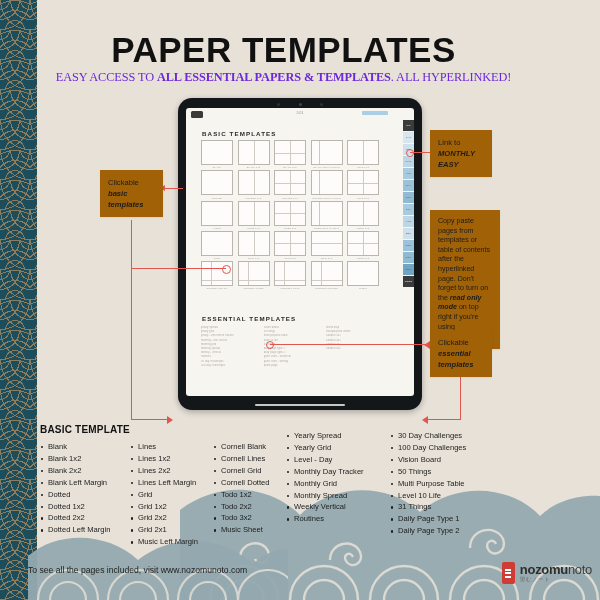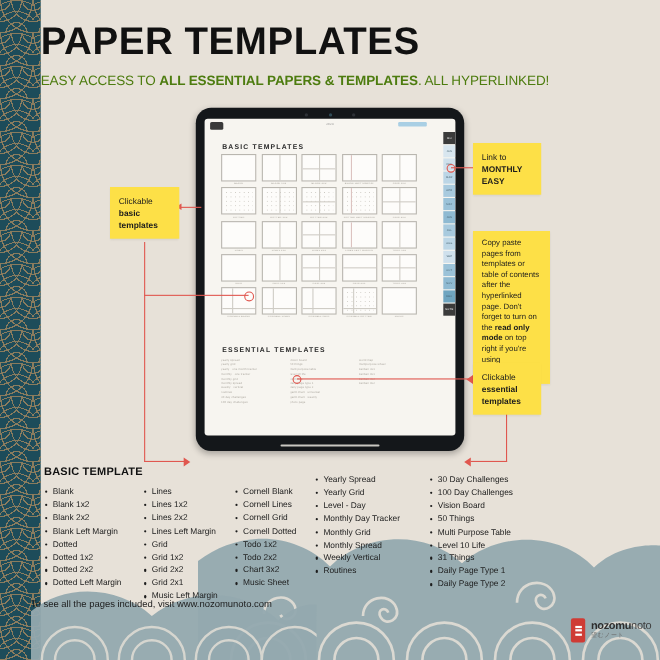--- a/index.html
+++ b/index.html
@@ -30,28 +30,28 @@
     opacity:1;
   }
 
   
   .wave-deco{position:absolute;right:0;bottom:0;width:420px;height:160px;overflow:hidden;pointer-events:none;}
   .wave-deco svg{display:block;}
 
   .wave-left-deco{position:absolute;left:28px;bottom:0;width:260px;height:120px;overflow:hidden;pointer-events:none;}
 
   
-  .header{position:absolute;left:37px;top:4px;width:493px;text-align:left;}
+  .header{position:absolute;left:37px;top:16px;width:493px;text-align:center;}
   .title{
     font-size:35px;font-weight:bold;letter-spacing:0.5px;color:#111;
     margin:16px 0 0 0;line-height:1;
     font-family:"Liberation Sans", sans-serif;
   }
   .subtitle{
-    font-size:12.3px;color:#4d7c0f;margin-top:11px;letter-spacing:-0.1px;
+    font-size:12.3px;color:#6d28d9;margin-top:3px;letter-spacing:-0.1px;font-family:Liberation Serif, serif;
   }
   .subtitle b{font-weight:bold;}
 
   
   .tablet{
     position:absolute;left:178px;top:98px;width:244px;height:312px;
     background:#14171a;border-radius:14px;
     box-shadow:0 2px 6px rgba(0,0,0,0.28);
   }
   .tablet-screen{
@@ -108,25 +108,25 @@
   .ess-line{font-size:2.6px;color:#b0aca4;line-height:4.2px;letter-spacing:.1px;white-space:nowrap;overflow:hidden;}
 
   
   .rail{position:absolute;right:0;top:12px;width:11px;bottom:0;}
   .rail .tb{width:11px;height:11px;margin-bottom:1px;font-size:2.4px;color:#fff;
     display:flex;align-items:center;justify-content:center;letter-spacing:.2px;}
   .rail .tb.dark{background:#3b3b3b;}
 
   
   .callout{
-    position:absolute;background:#fde047;color:#1c1c1c;
+    position:absolute;background:#a16207;color:#1c1c1c;
     font-size:7.6px;line-height:11px;padding:7px 8px;box-sizing:border-box;
     box-shadow:0 1px 2px rgba(0,0,0,.07);
   }
-  .callout b{font-weight:bold;}
+  .callout b{font-weight:bold;font-style:italic;}
   .c-basic{left:100px;top:170px;width:63px;}
   .c-monthly{left:430px;top:130px;width:62px;}
   .c-copy{left:430px;top:210px;width:70px;font-size:7.1px;line-height:9.6px;}
   .c-essential{left:430px;top:330px;width:62px;}
 
   
   .ln-red{position:absolute;background:#e0574f;}
   .arrow{position:absolute;width:0;height:0;}
 
   
@@ -134,29 +134,29 @@
   .sect-title{font-size:10px;font-weight:bold;color:#111;letter-spacing:.2px;}
   .colwrap{display:flex;}
   .lcol{}
   .li{font-size:7.6px;color:#1d1d1d;line-height:11.9px;white-space:nowrap;position:relative;padding-left:8px;}
   .li:before{content:"";position:absolute;left:1px;top:5px;width:2.4px;height:2.4px;border-radius:50%;background:#1d1d1d;}
 
   .basic-block{position:absolute;left:40px;top:0;}
   .ess-block{position:absolute;left:286px;top:0;}
 
   
-  .footer-text{position:absolute;left:28px;top:544px;font-size:8.6px;color:#1d1d1d;text-align:right;}
+  .footer-text{position:absolute;left:28px;top:565px;font-size:8.6px;color:#1d1d1d;text-align:right;}
   .logo{position:absolute;right:8px;top:562px;display:flex;align-items:center;gap:5px;}
   .logo-mark{
     width:13px;height:22px;background:#cf3b35;border-radius:2px;position:relative;
     display:flex;flex-direction:column;align-items:center;justify-content:center;gap:1.5px;
   }
   .logo-mark s{display:block;width:6px;height:2px;background:#fff;text-decoration:none;}
   .logo-txt{line-height:1;}
-  .logo-txt .l1{font-size:10px;color:#3d3d3d;letter-spacing:-0.3px;}
+  .logo-txt .l1{font-size:13px;color:#3d3d3d;letter-spacing:-0.3px;}
   .logo-txt .l1 b{font-weight:bold;color:#2e2e2e;}
   .logo-txt .l2{font-size:5.4px;color:#6b6b6b;letter-spacing:.6px;margin-top:1px;}
 </style>
 </head>
 <body>
 
 <div class="stage">
 
   <div class="left-strip"></div>
 
@@ -528,21 +528,21 @@
             <div class="li">Grid 2x1</div>
             <div class="li">Music Left Margin</div>
           </div>
           <div class="lcol" style="width: 80px;">
             <div class="li">Cornell Blank</div>
             <div class="li">Cornell Lines</div>
             <div class="li">Cornell Grid</div>
             <div class="li">Cornell Dotted</div>
             <div class="li">Todo 1x2</div>
             <div class="li">Todo 2x2</div>
-            <div class="li">Chart 3x2</div>
+            <div class="li">Todo 3x2</div>
             <div class="li">Music Sheet</div>
           </div>
         </div>
     </div>
     <div class="ess-block">
       <div class="colwrap" style="margin-top: 6px;">
           <div class="lcol" style="width: 104px;">
             <div class="li">Yearly Spread</div>
             <div class="li">Yearly Grid</div>
             <div class="li">Level - Day</div>

